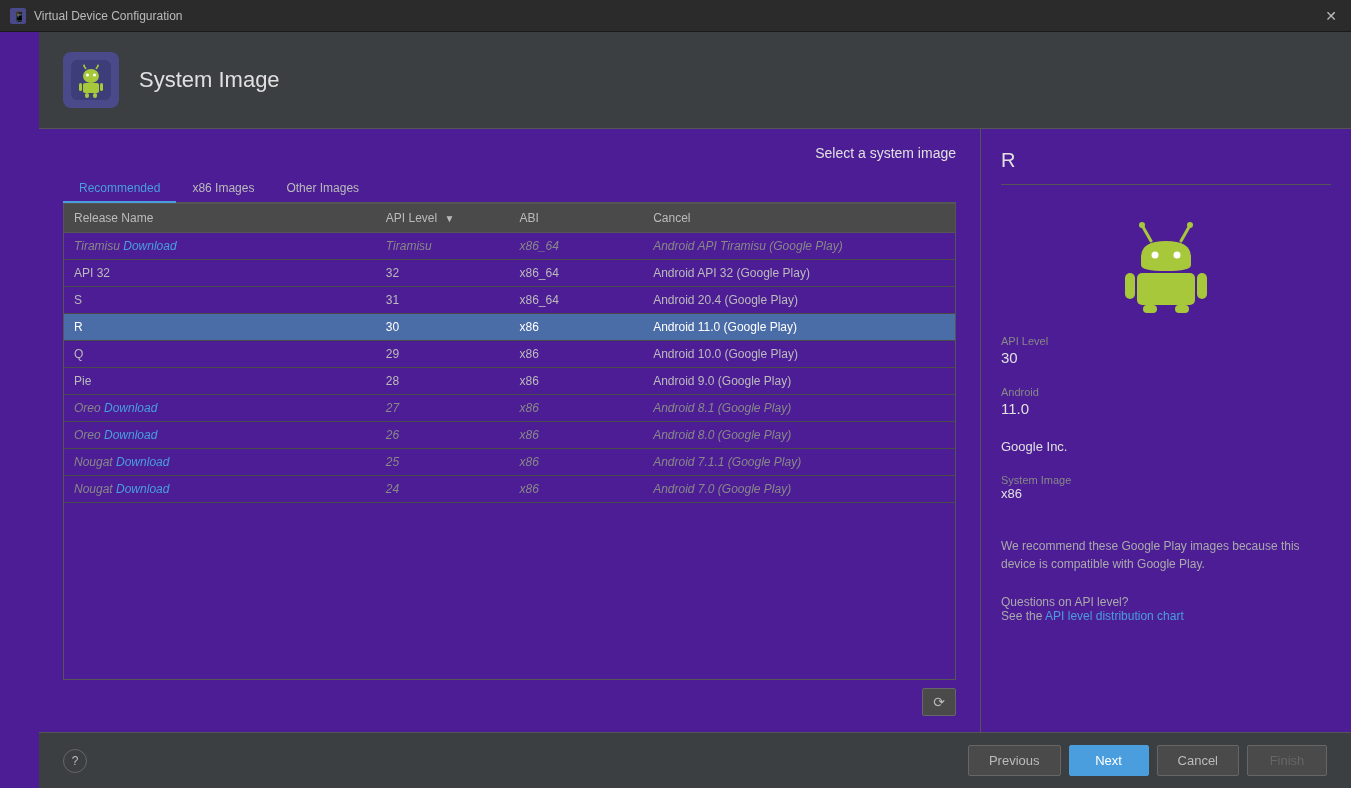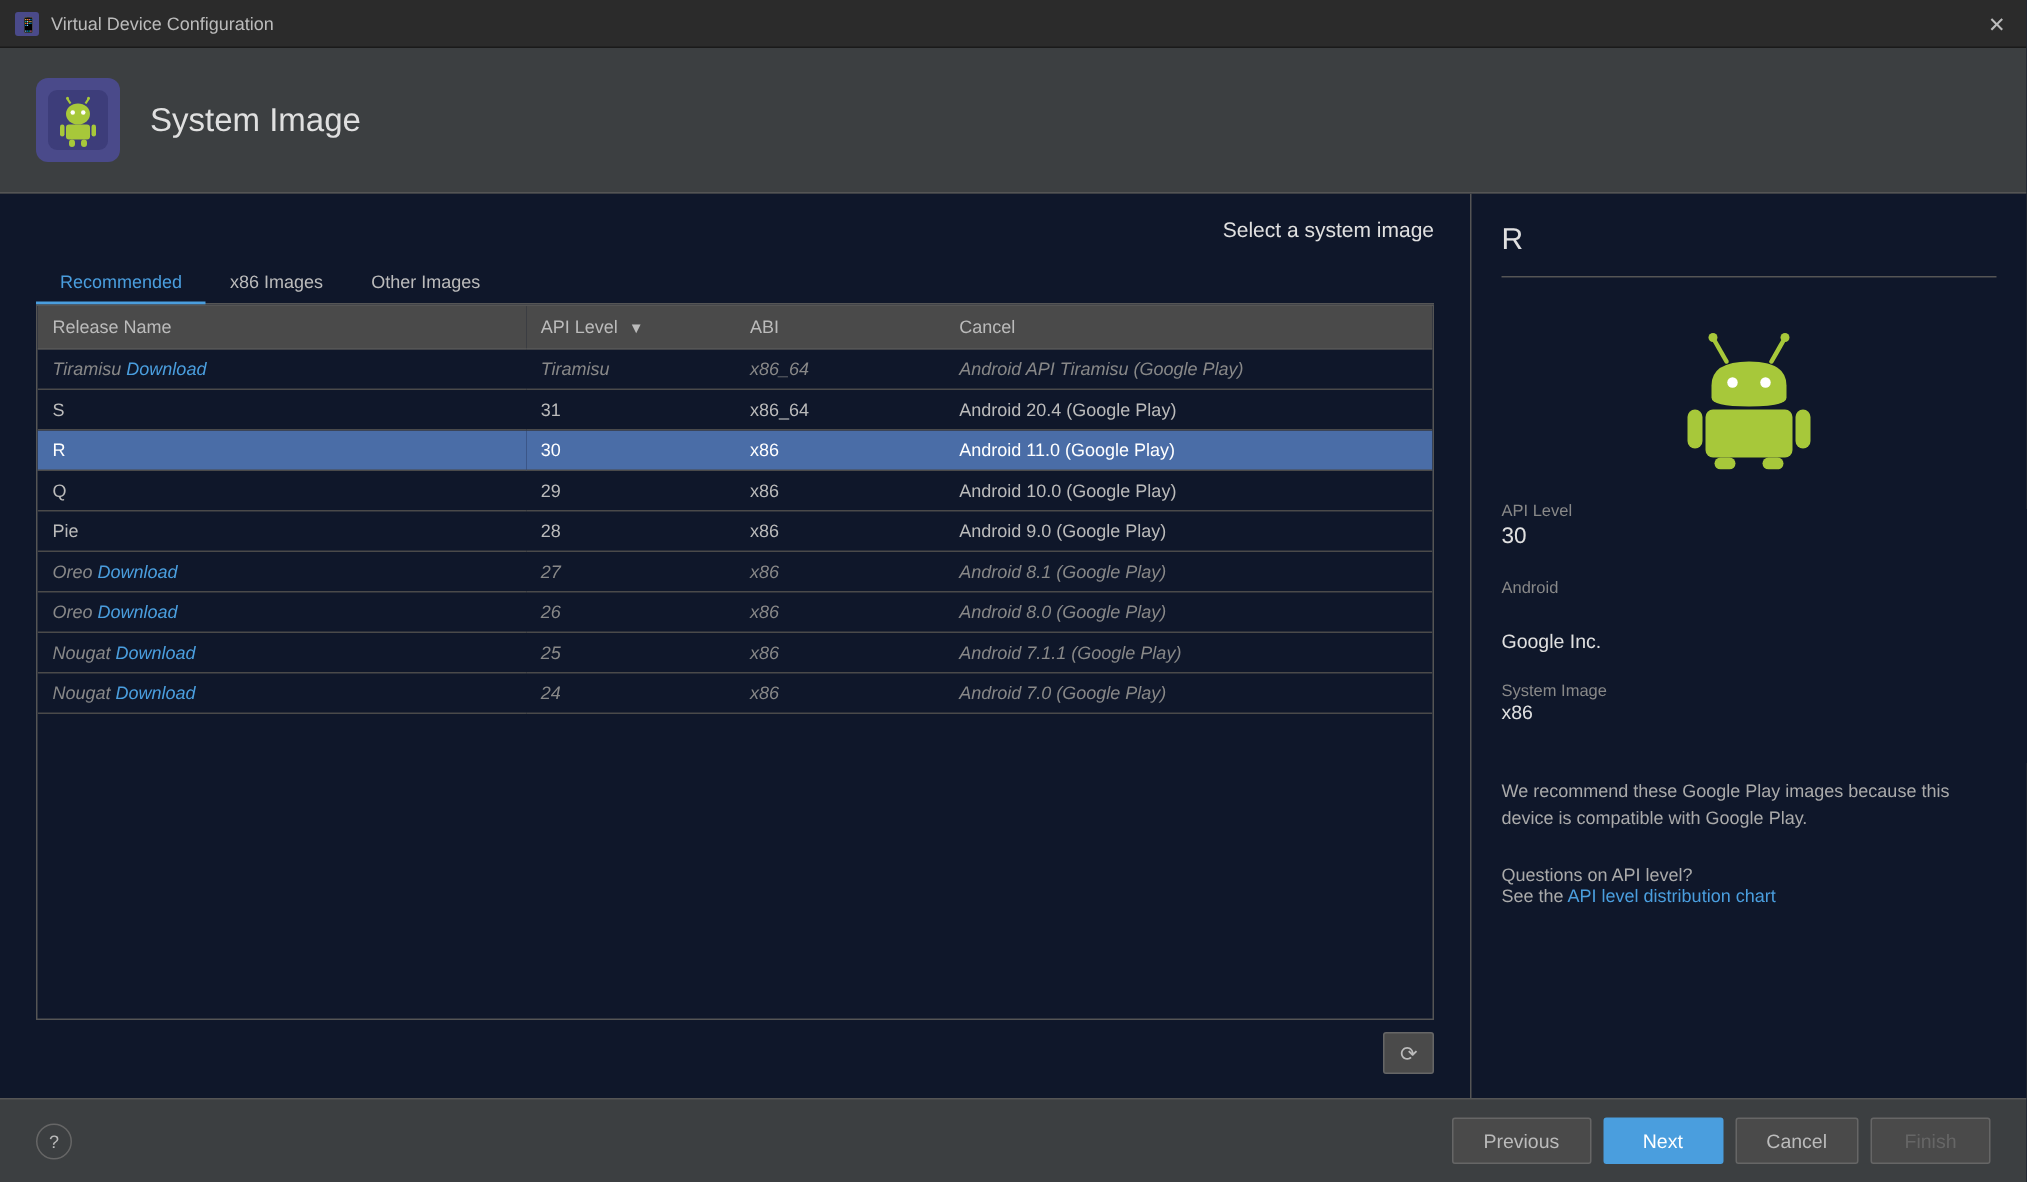--- a/index.html
+++ b/index.html
@@ -44,21 +44,22 @@
       background: none;
       border: none;
       padding: 0 4px;
     }
 
     
     .dialog {
       display: flex;
       flex-direction: column;
       height: calc(788px - 32px);
-      background: #0f172a;
+      background: #4c1d95;
+      padding-left: 39px;
     }
 
     
     .dialog-header {
       display: flex;
       align-items: center;
       gap: 20px;
       padding: 20px 24px;
       background: #3c3f41;
       border-bottom: 1px solid #555555;
@@ -381,20 +382,26 @@
             </tr>
           </thead>
           <tbody id="table-body">
           <tr>
                 <td class="italic"><span style="font-style: italic; color: rgb(136, 136, 136);">Tiramisu </span><a href="#" class="link-text">Download</a></td>
                 <td class="italic">Tiramisu</td>
                 <td class="italic">x86_64</td>
                 <td class="italic">Android API Tiramisu (Google Play)</td>
               </tr>
               <tr>
+                <td>API 32</td>
+                <td>32</td>
+                <td>x86_64</td>
+                <td>Android API 32 (Google Play)</td>
+              </tr>
+              <tr>
                 <td>S</td>
                 <td>31</td>
                 <td>x86_64</td>
                 <td>Android 20.4 (Google Play)</td>
               </tr>
               <tr class="selected">
                 <td>R</td>
                 <td>30</td>
                 <td>x86</td>
                 <td>Android 11.0 (Google Play)</td>
@@ -473,20 +480,21 @@
         </svg>
       </div>
 
       <div class="detail-section">
         <div class="detail-label">API Level</div>
         <div class="detail-value">30</div>
       </div>
 
       <div class="detail-section">
         <div class="detail-label">Android</div>
+        <div class="detail-value">11.0</div>
       </div>
 
       <div class="detail-vendor">Google Inc.</div>
 
       <div class="detail-section">
         <div class="detail-sys-label">System Image</div>
         <div class="detail-sys-value">x86</div>
       </div>
 
       <div class="recommend-text">We recommend these Google Play images because this device is compatible with Google Play.</div>

